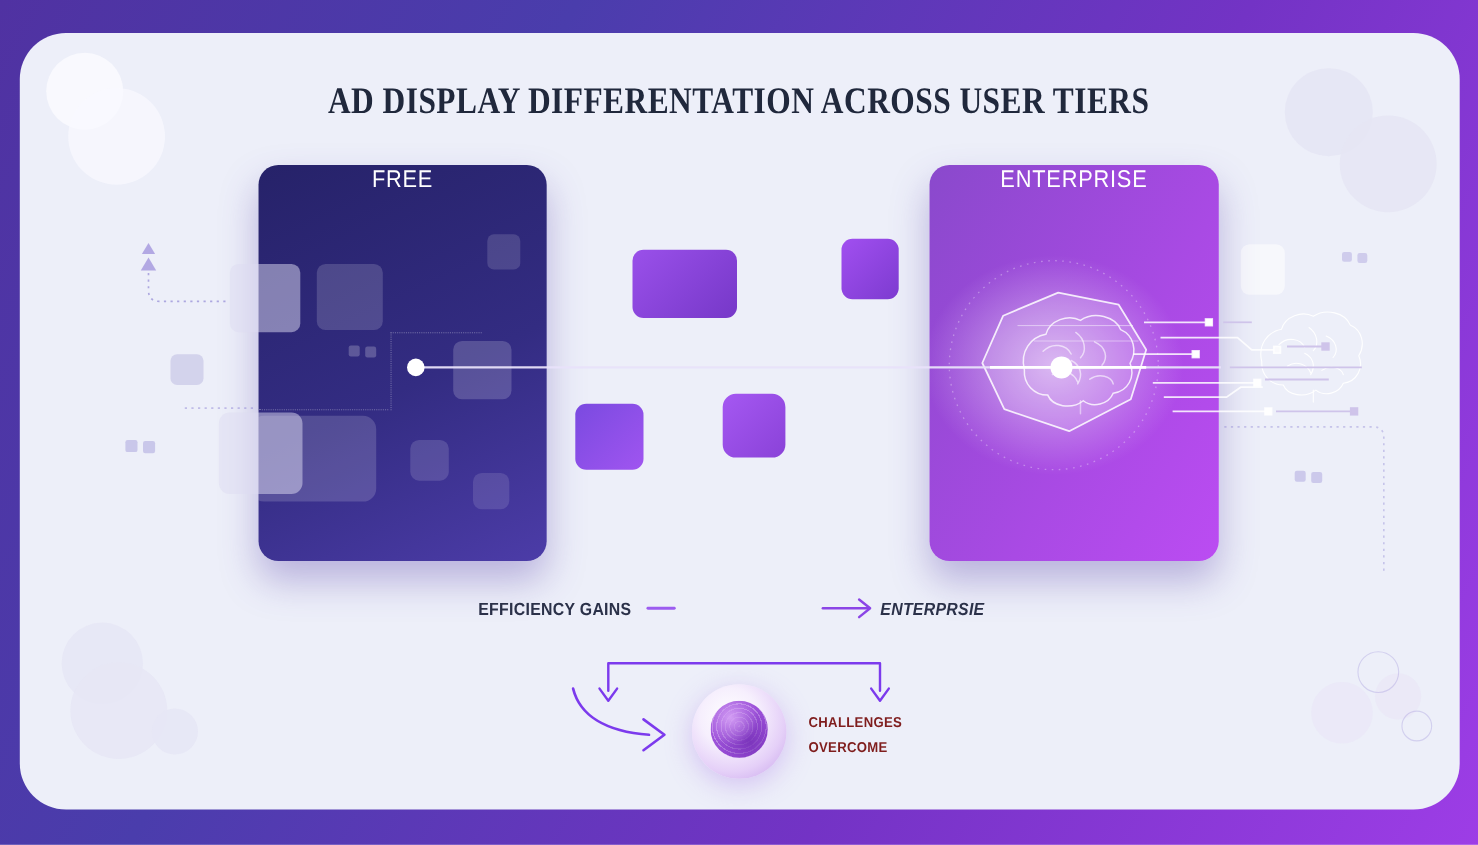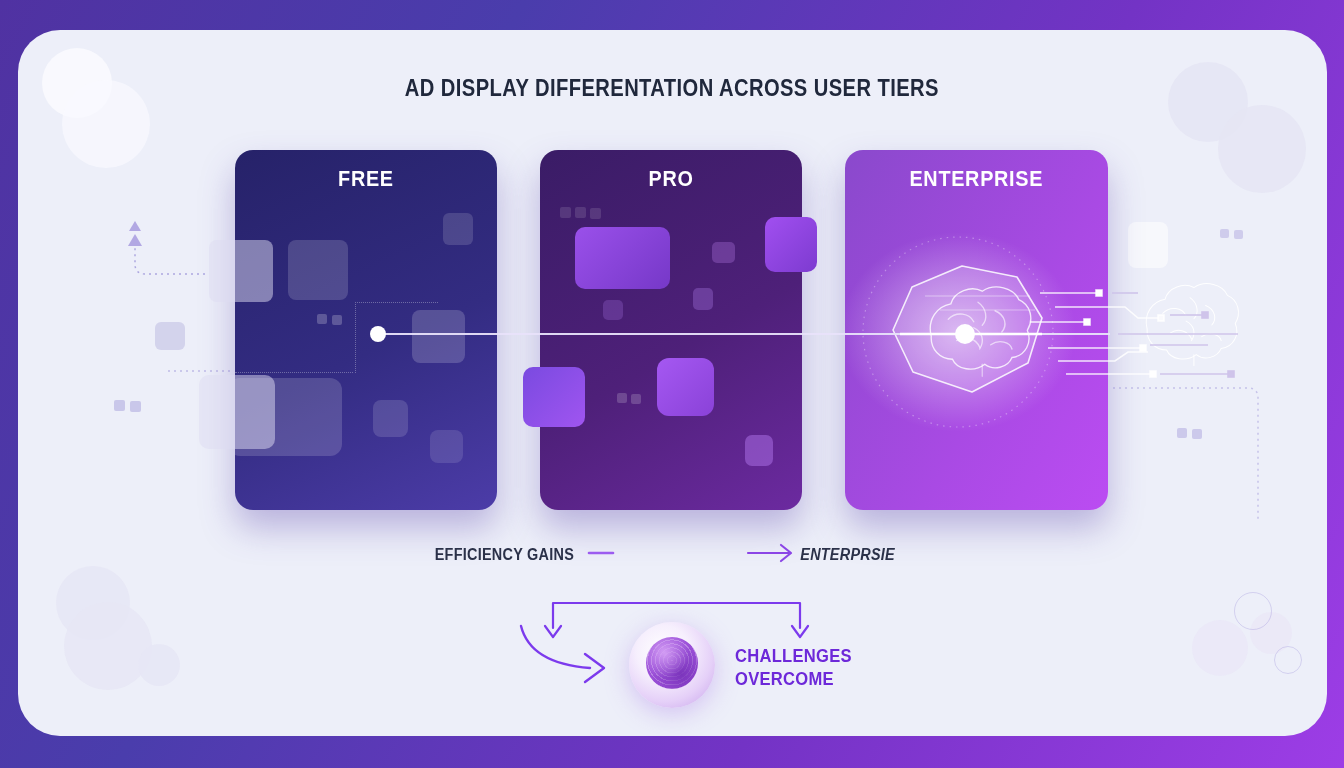--- a/index.html
+++ b/index.html
@@ -9,33 +9,33 @@
     background:linear-gradient(118deg,#5032a2 0%,#4a3dac 30%,#7333c5 65%,#9d3de6 100%);
   }
   .panel{
     position:absolute;left:18px;top:30px;right:17px;bottom:32px;
     border-radius:42px;background:#edeff9;overflow:hidden;
   }
   .stage{position:absolute;inset:0;}
   .abs{position:absolute;}
   .title{
     position:absolute;left:0;right:0;top:74px;text-align:center;
-    font-size:24px;font-weight:700;color:#20283c;letter-spacing:.5px;white-space:nowrap;
+    font-size:34px;font-weight:700;color:#20283c;letter-spacing:.5px;white-space:nowrap;font-family:Liberation Serif, serif;
   }
   .condense{display:inline-block;transform:scaleX(.84);transform-origin:center;}
   .condense2{display:inline-block;transform:scaleX(.9);transform-origin:center;}
   .card{
     position:absolute;top:150px;width:262px;height:360px;border-radius:18px;
     box-shadow:0 18px 34px rgba(90,65,170,.35);overflow:hidden;
   }
   .card-free{left:235px;background:linear-gradient(155deg,#262269 0%,#332c82 55%,#4c3ca8 100%);}
   .card-pro{left:540px;background:linear-gradient(150deg,#3a1c66 0%,#4e2079 55%,#6c2aa0 100%);}
   .card-ent{left:845px;width:263px;background:linear-gradient(300deg,#bb4cf2 0%,#a94ae4 40%,#8a49cc 100%);}
   .card-label{
-    margin-top:16px;text-align:center;color:#fff;font-size:22px;font-weight:700;
+    text-align:center;color:#fff;font-size:22px;font-weight:400;
     letter-spacing:.8px;
   }
   .sq{position:absolute;border-radius:8px;}
   .dotline{position:absolute;border:0;}
   .flow-label{
     position:absolute;font-size:16px;font-weight:700;color:#2b3149;
     text-align:center;letter-spacing:.3px;line-height:19px;
   }
   .svg-overlay{position:absolute;inset:0;pointer-events:none;}
   .orb{
@@ -46,21 +46,21 @@
   .orb-core{
     position:absolute;left:17px;top:15px;width:52px;height:52px;border-radius:50%;
     background-color:#9c51d9;
     background-image:
       radial-gradient(circle at 35% 30%,rgba(213,160,245,.95) 0%,rgba(213,160,245,0) 50%),
       radial-gradient(circle at 68% 72%,rgba(120,50,185,.9) 0%,rgba(120,50,185,0) 60%),
       repeating-radial-gradient(circle at 50% 45%,rgba(255,255,255,.3) 0 1px,rgba(255,255,255,0) 1px 4px);
   }
   .callout-text{
     position:absolute;left:735px;top:645px;width:140px;
-    font-size:18px;font-weight:700;color:#6d28d9;line-height:23px;letter-spacing:.3px;
+    font-size:13px;font-weight:700;color:#7f1d1d;line-height:23px;letter-spacing:.3px;
   }
   .ring{position:absolute;border-radius:50%;border:1.5px solid rgba(150,135,215,.3);}
   .circle{position:absolute;border-radius:50%;}
 </style>
 </head>
 <body>
 
 <div class="panel"></div>
 
 <div class="stage">
@@ -95,32 +95,20 @@
     <div class="sq" style="left:177px;top:160px;width:53px;height:53px;background:rgba(255,255,255,.18);"></div>
     <div class="sq" style="left:-7px;top:228px;width:114px;height:78px;border-radius:12px;background:rgba(255,255,255,.16);"></div>
     <div class="sq" style="left:138px;top:250px;width:35px;height:37px;background:rgba(255,255,255,.14);"></div>
     <div class="sq" style="left:195px;top:280px;width:33px;height:33px;background:rgba(255,255,255,.12);"></div>
     <div class="sq" style="left:82px;top:164px;width:10px;height:10px;border-radius:2px;background:rgba(255,255,255,.22);"></div>
     <div class="sq" style="left:97px;top:165px;width:10px;height:10px;border-radius:2px;background:rgba(255,255,255,.22);"></div>
     <div class="dotline" style="left:120px;top:152px;width:82px;height:70px;border-top:1px dotted rgba(255,255,255,.3);border-left:1px dotted rgba(255,255,255,.3);"></div>
     <div class="dotline" style="left:0;top:222px;width:118px;border-top:1px dotted rgba(255,255,255,.3);"></div>
   </div>
 
-  <div class="card card-pro">
-    <div class="card-label"><span class="condense2">PRO</span></div>
-    <div class="sq" style="left:20px;top:57px;width:11px;height:11px;border-radius:2px;background:rgba(255,255,255,.12);"></div>
-    <div class="sq" style="left:35px;top:57px;width:11px;height:11px;border-radius:2px;background:rgba(255,255,255,.12);"></div>
-    <div class="sq" style="left:50px;top:58px;width:11px;height:11px;border-radius:2px;background:rgba(255,255,255,.12);"></div>
-    <div class="sq" style="left:172px;top:92px;width:23px;height:21px;border-radius:5px;background:rgba(188,130,240,.3);"></div>
-    <div class="sq" style="left:153px;top:138px;width:20px;height:22px;border-radius:5px;background:rgba(170,120,230,.35);"></div>
-    <div class="sq" style="left:63px;top:150px;width:20px;height:20px;border-radius:5px;background:rgba(160,110,220,.3);"></div>
-    <div class="sq" style="left:77px;top:243px;width:10px;height:10px;border-radius:2px;background:rgba(255,255,255,.18);"></div>
-    <div class="sq" style="left:91px;top:244px;width:10px;height:10px;border-radius:2px;background:rgba(255,255,255,.18);"></div>
-    <div class="sq" style="left:205px;top:285px;width:28px;height:31px;border-radius:7px;background:rgba(185,125,245,.45);"></div>
-  </div>
 
   <div class="card card-ent">
     <div class="card-label"><span class="condense2">ENTERPRISE</span></div>
   </div>
 
   <div class="sq" style="left:575px;top:227px;width:95px;height:62px;border-radius:10px;background:linear-gradient(135deg,#9a50ea,#7638c8);"></div>
   <div class="sq" style="left:765px;top:217px;width:52px;height:55px;border-radius:10px;background:linear-gradient(135deg,#a14ff0,#7d3bd0);"></div>
   <div class="sq" style="left:523px;top:367px;width:62px;height:60px;border-radius:10px;background:linear-gradient(135deg,#7a4ae0,#a055f0);"></div>
   <div class="sq" style="left:657px;top:358px;width:57px;height:58px;border-radius:12px;background:linear-gradient(135deg,#a558f2,#8a42d8);"></div>
 

